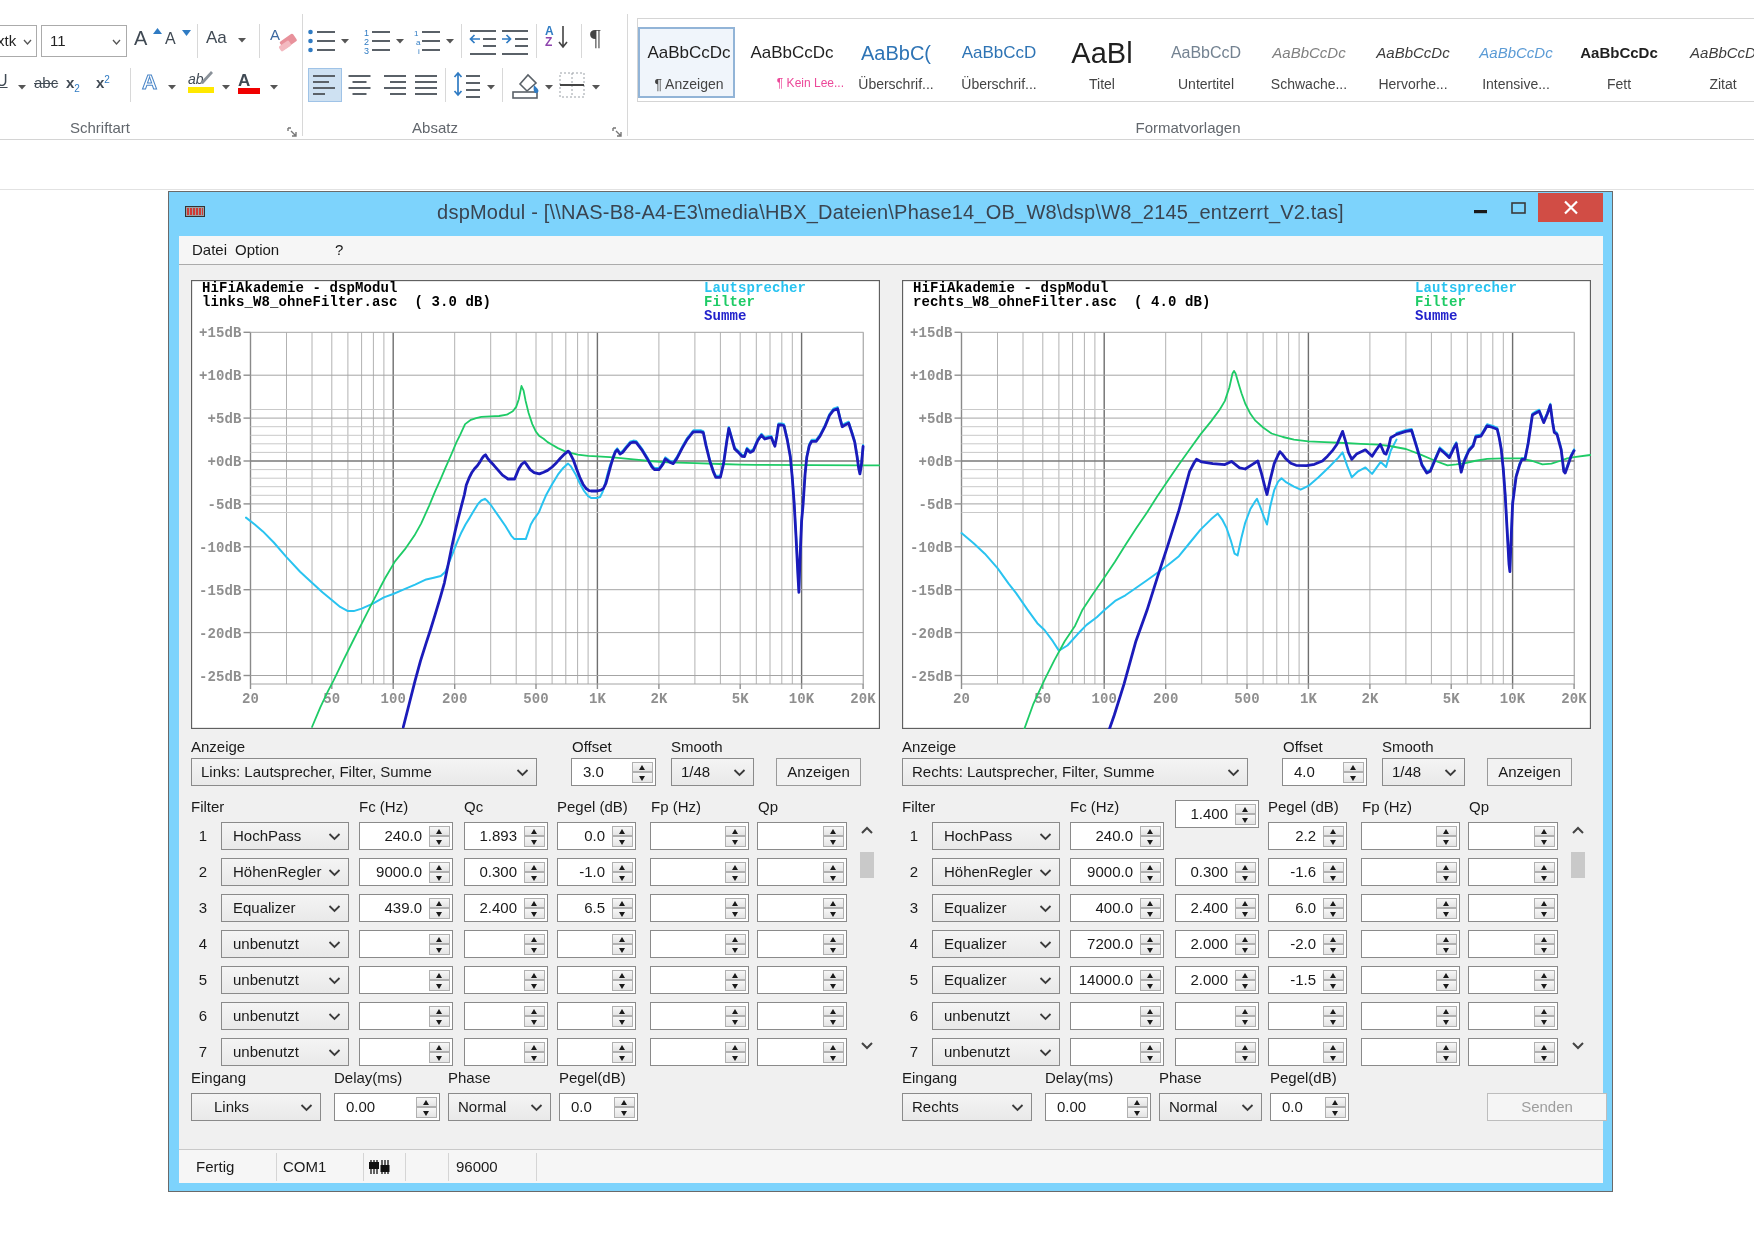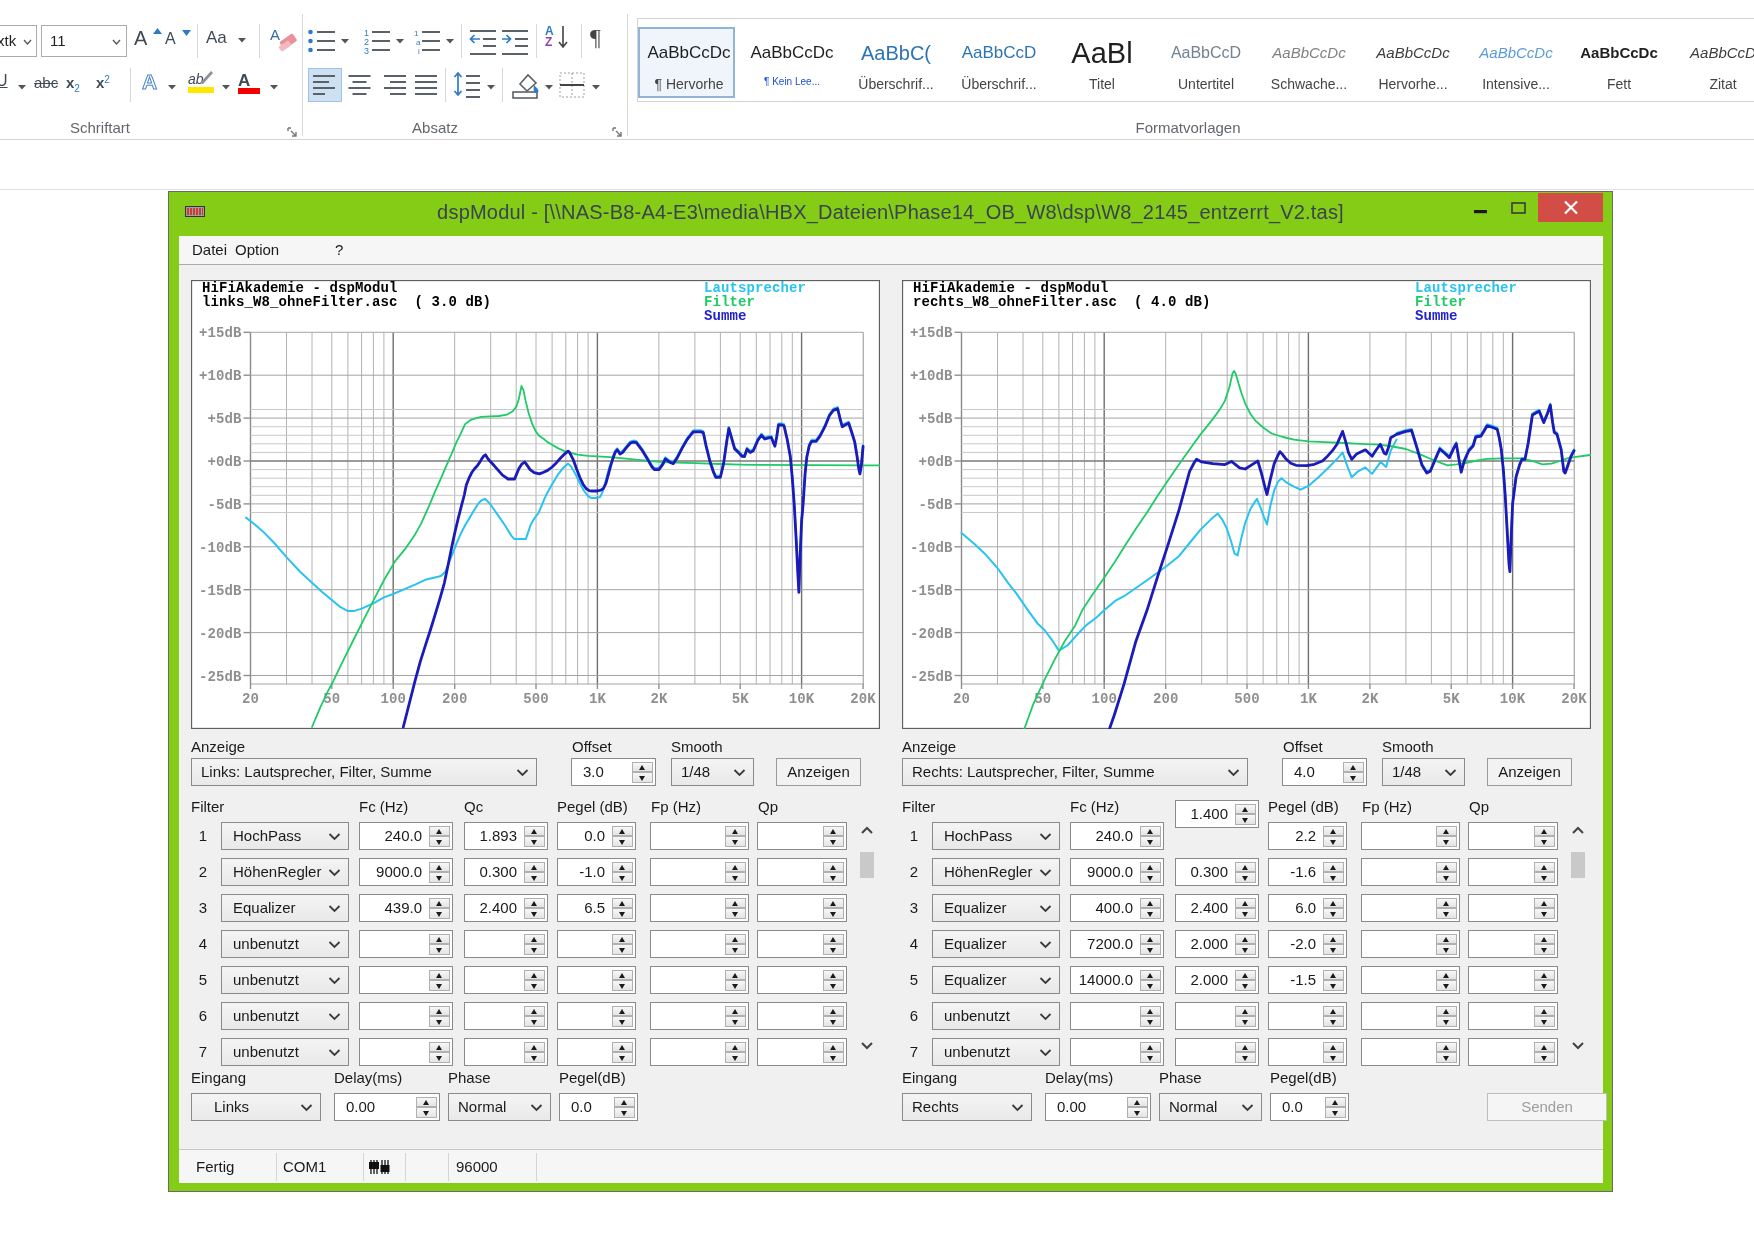--- a/index.html
+++ b/index.html
@@ -1,21 +1,21 @@
 <!DOCTYPE html>
 <html><head><meta charset="utf-8"><style>
 * { margin:0; padding:0; box-sizing:border-box; }
 html,body { width:1754px; height:1240px; background:#ffffff; font-family:"Liberation Sans",sans-serif; overflow:hidden; position:relative;}
 .ribbon { position:absolute; left:0; top:0; width:1754px; height:140px; background:#ffffff; border-bottom:1px solid #d4d4d4;}
 .vsep { position:absolute; width:1px; background:#d8d8d8; }
 .glab { position:absolute; text-align:center; font-size:15px; color:#62676d; }
 .fbox { position:absolute; background:#fff; border:1px solid #ababab; }
 .ric  { position:absolute; height:30px; }
 .docline { position:absolute; left:0; top:189px; width:1754px; height:1px; background:#e2e2e2; }
-.win { position:absolute; left:168px; top:191px; width:1445px; height:1001px; background:#84cc16; border:1px solid #6a6a6a; }
+.win { position:absolute; left:168px; top:191px; width:1445px; height:1001px; background:#7dd3fc; border:1px solid #6a6a6a; }
 .title { position:absolute; left:0; top:0; width:100%; height:44px; }
 .title .txt { position:absolute; left:0; top:9px; width:100%; text-align:center; font-size:20px; color:#3a4450; letter-spacing:0.2px; }
 .appico { position:absolute; left:16px; top:14px; width:20px; height:11px; background:#9aa0a4; border:1px solid #333; }
 .appico i { position:absolute; left:1px; top:1px; width:16px; height:7px; background:repeating-linear-gradient(90deg,#d03a34 0 2px,#9aa0a4 2px 3px); }
 .menubar { position:absolute; left:10px; top:44px; width:1424px; height:29px; background:#f6f6f6; border-bottom:1px solid #ababab;}
 .menubar span { position:absolute; top:5px; font-size:15px; color:#1a1a1a; }
 .client { position:absolute; left:10px; top:73px; width:1424px; height:884px; background:#f0f0f0; }
 .chart { position:absolute; }
 .hdr { font-family:"Liberation Mono",monospace; font-size:14px; letter-spacing:0.1px; fill:#000; font-weight:bold; }
 .ax { font-family:"Liberation Mono",monospace; font-size:14px; letter-spacing:0.1px; fill:#8f8f8f; font-weight:bold; }
@@ -218,23 +218,23 @@
       <path d="M0 1 L8 1 L4 5.5 Z" fill="#555"></path>
     </svg>
 <div class="glab" style="left:365px;top:119px;width:140px;">Absatz</div>
 <svg style="position:absolute;left:612px;top:127px" width="11" height="11" viewBox="0 0 11 11">
       <path d="M1 1 L1 4 M1 1 L4 1" stroke="#777" stroke-width="1.4" fill="none"></path>
       <path d="M4 4 L9 9 M9 5 L9 9 L5 9" stroke="#777" stroke-width="1.4" fill="none"></path>
     </svg>
 <div class="vsep" style="left:627px;top:14px;height:122px"></div>
 <div style="position:absolute;left:638px;top:27px;width:97px;height:71px;background:#f0f5fb;border:2px solid #92b4d7"></div>
 <div style="position:absolute;left:639px;top:36px;width:100px;height:34px;text-align:center;font-size:17px;color:#1f1f1f;font-style:normal;font-weight:normal;line-height:34px;white-space:nowrap;overflow:visible">AaBbCcDc</div>
-<div style="position:absolute;left:637px;top:76px;width:104px;height:16px;text-align:center;font-size:14px;color:#444;white-space:nowrap">¶ Hervorhe</div>
+<div style="position:absolute;left:637px;top:76px;width:104px;height:16px;text-align:center;font-size:14px;color:#444;white-space:nowrap">¶ Anzeigen</div>
 <div style="position:absolute;left:742px;top:36px;width:100px;height:34px;text-align:center;font-size:17px;color:#1f1f1f;font-style:normal;font-weight:normal;line-height:34px;white-space:nowrap;overflow:visible">AaBbCcDc</div>
-<div style="position:absolute;left:740px;top:76px;width:104px;height:16px;text-align:center;font-size:10px;color:#1d4ed8;white-space:nowrap">¶ Kein Lee...</div>
+<div style="position:absolute;left:740px;top:76px;width:104px;height:16px;text-align:right;font-size:12px;color:#ec4899;white-space:nowrap">¶ Kein Lee...</div>
 <div style="position:absolute;left:846px;top:36px;width:100px;height:34px;text-align:center;font-size:20px;color:#2e74b5;font-style:normal;font-weight:normal;line-height:34px;white-space:nowrap;overflow:visible">AaBbC(</div>
 <div style="position:absolute;left:844px;top:76px;width:104px;height:16px;text-align:center;font-size:14px;color:#444;white-space:nowrap">Überschrif...</div>
 <div style="position:absolute;left:949px;top:36px;width:100px;height:34px;text-align:center;font-size:17px;color:#2e74b5;font-style:normal;font-weight:normal;line-height:34px;white-space:nowrap;overflow:visible">AaBbCcD</div>
 <div style="position:absolute;left:947px;top:76px;width:104px;height:16px;text-align:center;font-size:14px;color:#444;white-space:nowrap">Überschrif...</div>
 <div style="position:absolute;left:1052px;top:36px;width:100px;height:34px;text-align:center;font-size:29px;color:#1f1f1f;font-style:normal;font-weight:normal;line-height:34px;white-space:nowrap;overflow:visible">AaBl</div>
 <div style="position:absolute;left:1050px;top:76px;width:104px;height:16px;text-align:center;font-size:14px;color:#444;white-space:nowrap">Titel</div>
 <div style="position:absolute;left:1156px;top:36px;width:100px;height:34px;text-align:center;font-size:16px;color:#738291;font-style:normal;font-weight:normal;line-height:34px;white-space:nowrap;overflow:visible">AaBbCcD</div>
 <div style="position:absolute;left:1154px;top:76px;width:104px;height:16px;text-align:center;font-size:14px;color:#444;white-space:nowrap">Untertitel</div>
 <div style="position:absolute;left:1259px;top:36px;width:100px;height:34px;text-align:center;font-size:15px;color:#808080;font-style:italic;font-weight:normal;line-height:34px;white-space:nowrap;overflow:visible">AaBbCcDc</div>
 <div style="position:absolute;left:1257px;top:76px;width:104px;height:16px;text-align:center;font-size:14px;color:#444;white-space:nowrap">Schwache...</div>

